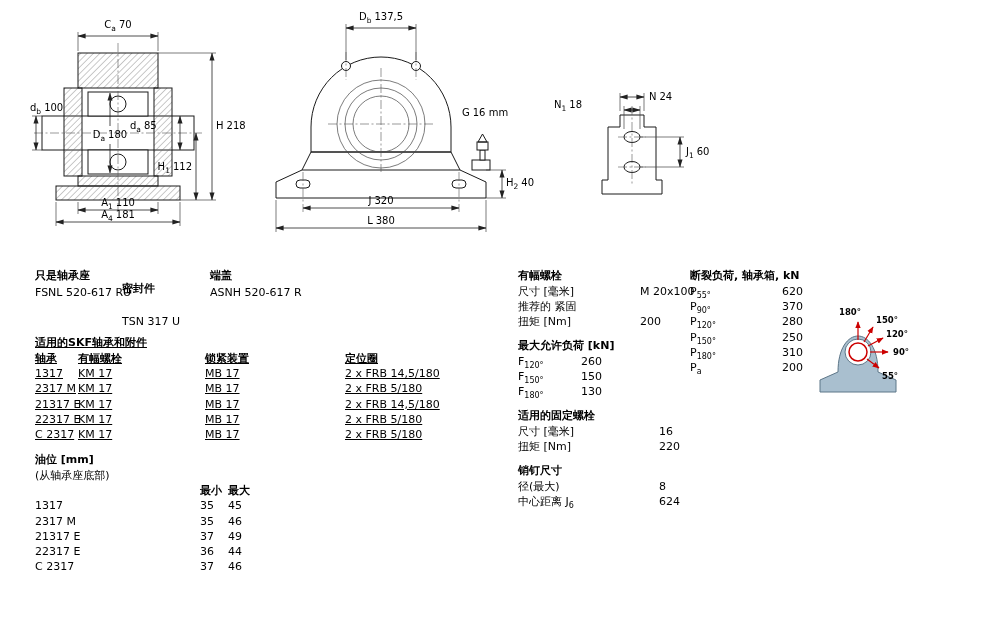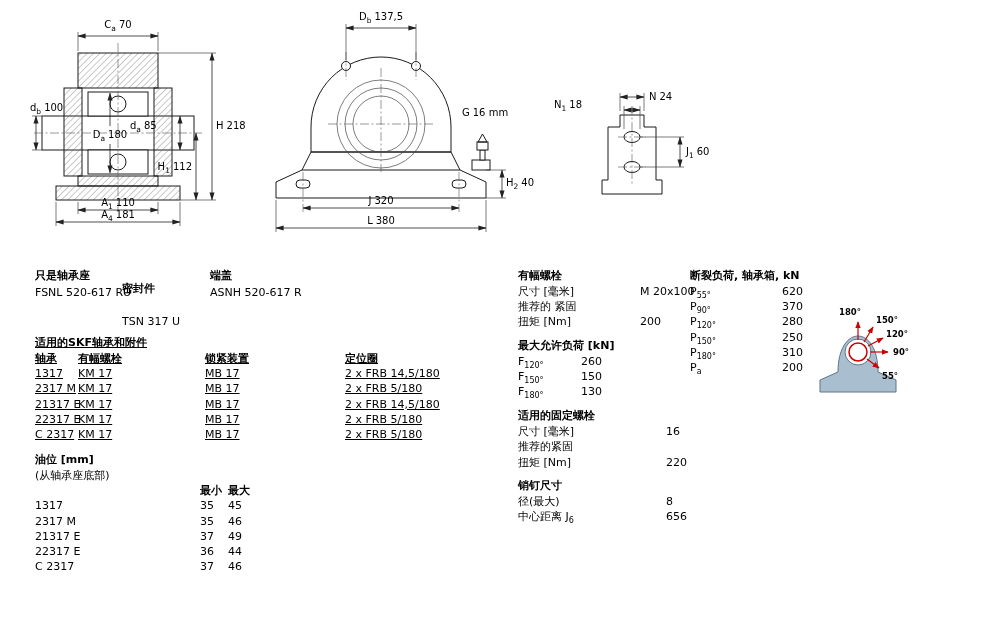--- a/index.html
+++ b/index.html
@@ -22,21 +22,21 @@
   text.dim { font-size:10px; fill:#000; }
   tspan.ss { font-size:7.5px; }
   text.ang { font-size:8.5px; font-weight:bold; fill:#000; }
   .red   { stroke:#cc0000; stroke-width:1.2; fill:none; }
 
   .title-row { line-height:16px; font-weight:bold; white-space:nowrap; }
   .grid-bearings { display:grid; grid-template-columns:43px 127px 140px 160px; line-height:15.2px; white-space:nowrap; }
   .grid-oil      { display:grid; grid-template-columns:165px 28px 40px;        line-height:15.2px; white-space:nowrap; }
   .kv { position:relative; height:15.2px; line-height:15.2px; white-space:nowrap; }
   .kv .val { position:absolute; top:0; }
-  .off63 { left:63px; } .off122 { left:122px; } .off155 { left:148px; } .off92 { left:92px; }
+  .off63 { left:63px; } .off122 { left:122px; } .off155 { left:141px; } .off92 { left:92px; }
   .gap8 { height:8px; } .gap9 { height:9px; }
 </style>
 </head>
 <body>
 
 <svg class="abs" style="left:30px; top:8px;" width="220" height="225" viewBox="0 0 220 225">
   <defs>
     <pattern id="hatch" patternUnits="userSpaceOnUse" width="4.5" height="4.5" patternTransform="rotate(45)">
       <line x1="0" y1="0" x2="0" y2="4.5" stroke="#666" stroke-width="0.7"></line>
     </pattern>
@@ -307,35 +307,32 @@
     <span><span>F</span><sub class="s">180°</sub></span>
     <span class="val off63">130</span>
   </div>
   <div class="gap9"></div>
   <div class="title-row">适用的固定螺栓</div>
   <div class="kv">
     <span>尺寸 [毫米]</span>
     <span class="val off155">16</span>
   </div>
   <div class="kv">
-    <span>推荐的紧固</span>
-  </div>
-  <div class="kv">
     <span>扭矩 [Nm]</span>
     <span class="val off155">220</span>
   </div>
   <div class="gap8"></div>
   <div class="title-row">销钉尺寸</div>
   <div class="kv">
     <span>径(最大)</span>
     <span class="val off155">8</span>
   </div>
   <div class="kv">
     <span><span>中心距离 J</span><sub class="s">6</sub></span>
-    <span class="val off155">656</span>
+    <span class="val off155">624</span>
   </div>
 </div>
 
 <div class="abs" style="left:690px; top:268px; width:130px;">
   <div class="title-row">断裂负荷, 轴承箱, kN</div>
   <div class="kv">
     <span><span>P</span><sub class="s">55°</sub></span>
     <span class="val off92">620</span>
   </div>
   <div class="kv">

